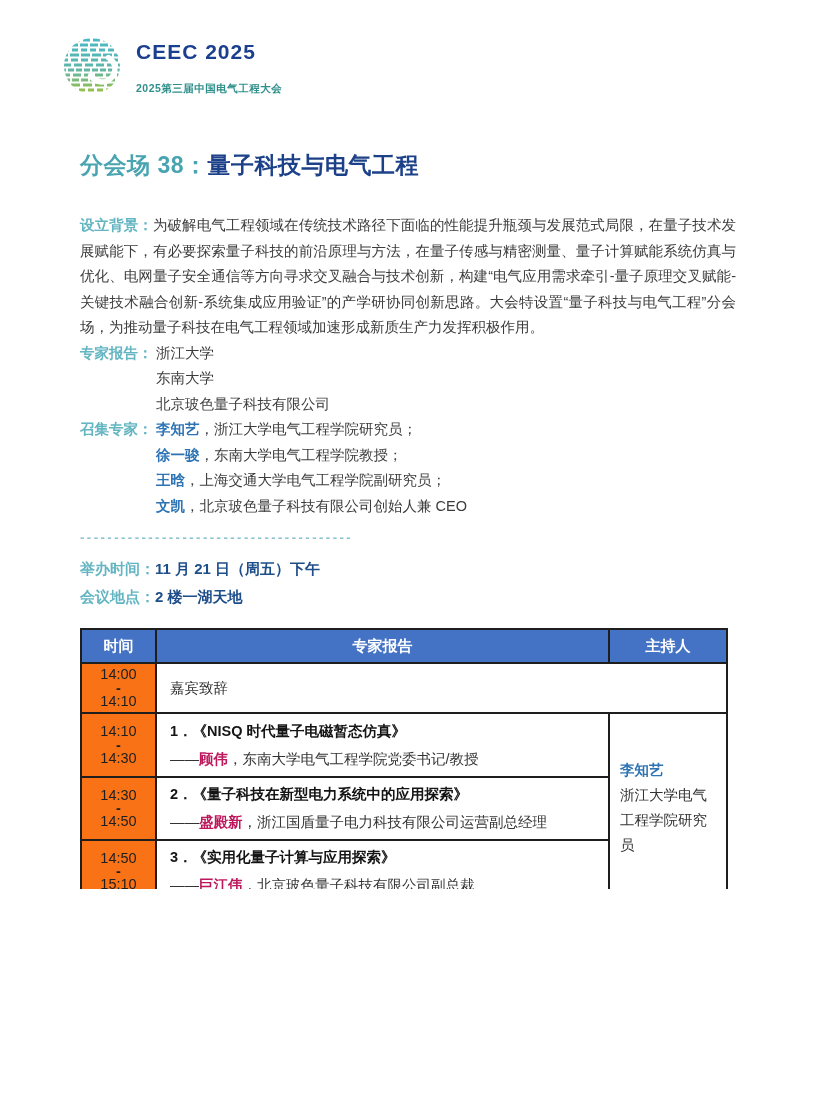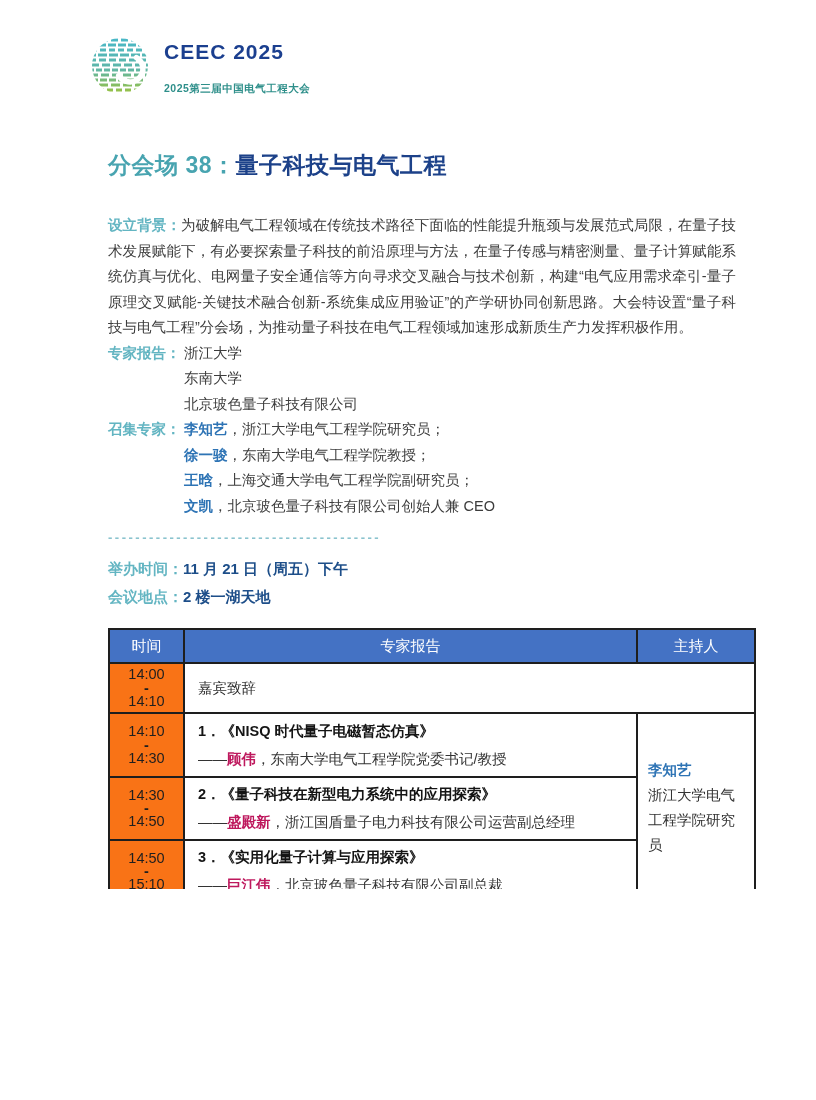--- a/index.html
+++ b/index.html
@@ -1,21 +1,21 @@
 <!DOCTYPE html>
 <html><head>
 <meta charset="utf-8">
 <style>
   html,body{margin:0;padding:0;}
   body{
     width:816px;height:1100px;background:#ffffff;
     font-family:"Liberation Sans","DejaVu Sans",sans-serif;
     color:#3c3c3c;-webkit-font-smoothing:antialiased;
   }
-  .page{position:relative;width:816px;height:889px;box-sizing:border-box;padding:38px 80px 0 108px;overflow:hidden;}
+  .page{position:relative;width:816px;height:889px;box-sizing:border-box;padding:38px 80px 0 80px;overflow:hidden;}
 
   
   .logo{display:flex;align-items:center;margin-left:-17px;height:60px;}
   .logo-text{margin-left:13px;display:flex;flex-direction:column;justify-content:center;}
   .brand{font-size:21px;font-weight:700;color:#1b3f8f;letter-spacing:1px;line-height:22px;}
   .brand-sub{font-size:10.5px;font-weight:700;color:#2e8f8a;letter-spacing:.5px;margin-top:19px;}
 
   
   .title{margin-top:52px;font-size:23px;font-weight:700;letter-spacing:.5px;line-height:30px;}
   .title .t-prefix{color:#48a4b0;}
@@ -32,21 +32,21 @@
   .divider{margin-top:12px;color:#8ac3ce;font-size:13px;font-weight:700;letter-spacing:2.5px;line-height:14px;white-space:nowrap;overflow:hidden;width:320px;}
 
   .info-line{font-size:15px;font-weight:700;line-height:27.5px;}
   .info-line .label{font-size:15px;}
   .info-value{color:#1d4e89;}
   .info-block{margin-top:10px;}
 
   
   table.sched{border-collapse:collapse;table-layout:fixed;width:646px;margin-top:18px;}
   table.sched th,table.sched td{border:2px solid #1e1e1e;box-sizing:border-box;}
-  table.sched thead th{background:#4472c4;color:#ffffff;font-size:15px;font-weight:400;height:34px;text-align:center;padding:0;}
+  table.sched thead th{background:#4472c4;color:#ffffff;font-size:15px;font-weight:700;height:34px;text-align:center;padding:0;}
   td.time{background:#f97316;text-align:center;font-size:14.5px;color:#1f1f1f;padding:3px 0;line-height:15.5px;}
   td.time span{display:block;}
   td.time .sep{font-weight:700;line-height:11px;}
   td.cell{padding:6px 13px;font-size:14.5px;color:#2c2c2c;vertical-align:middle;margin-left:39px;}
   .talk-title{font-weight:700;color:#141414;line-height:21px;}
   .talk-speaker{margin-top:7px;line-height:21px;color:#333333;}
   .speaker-name{color:#be185d;font-weight:700;}
   td.host{padding:4px 10px;font-size:14.5px;line-height:25px;vertical-align:middle;color:#333333;}
   .host-name{display:block;color:#2e74b5;font-weight:700;}
 

